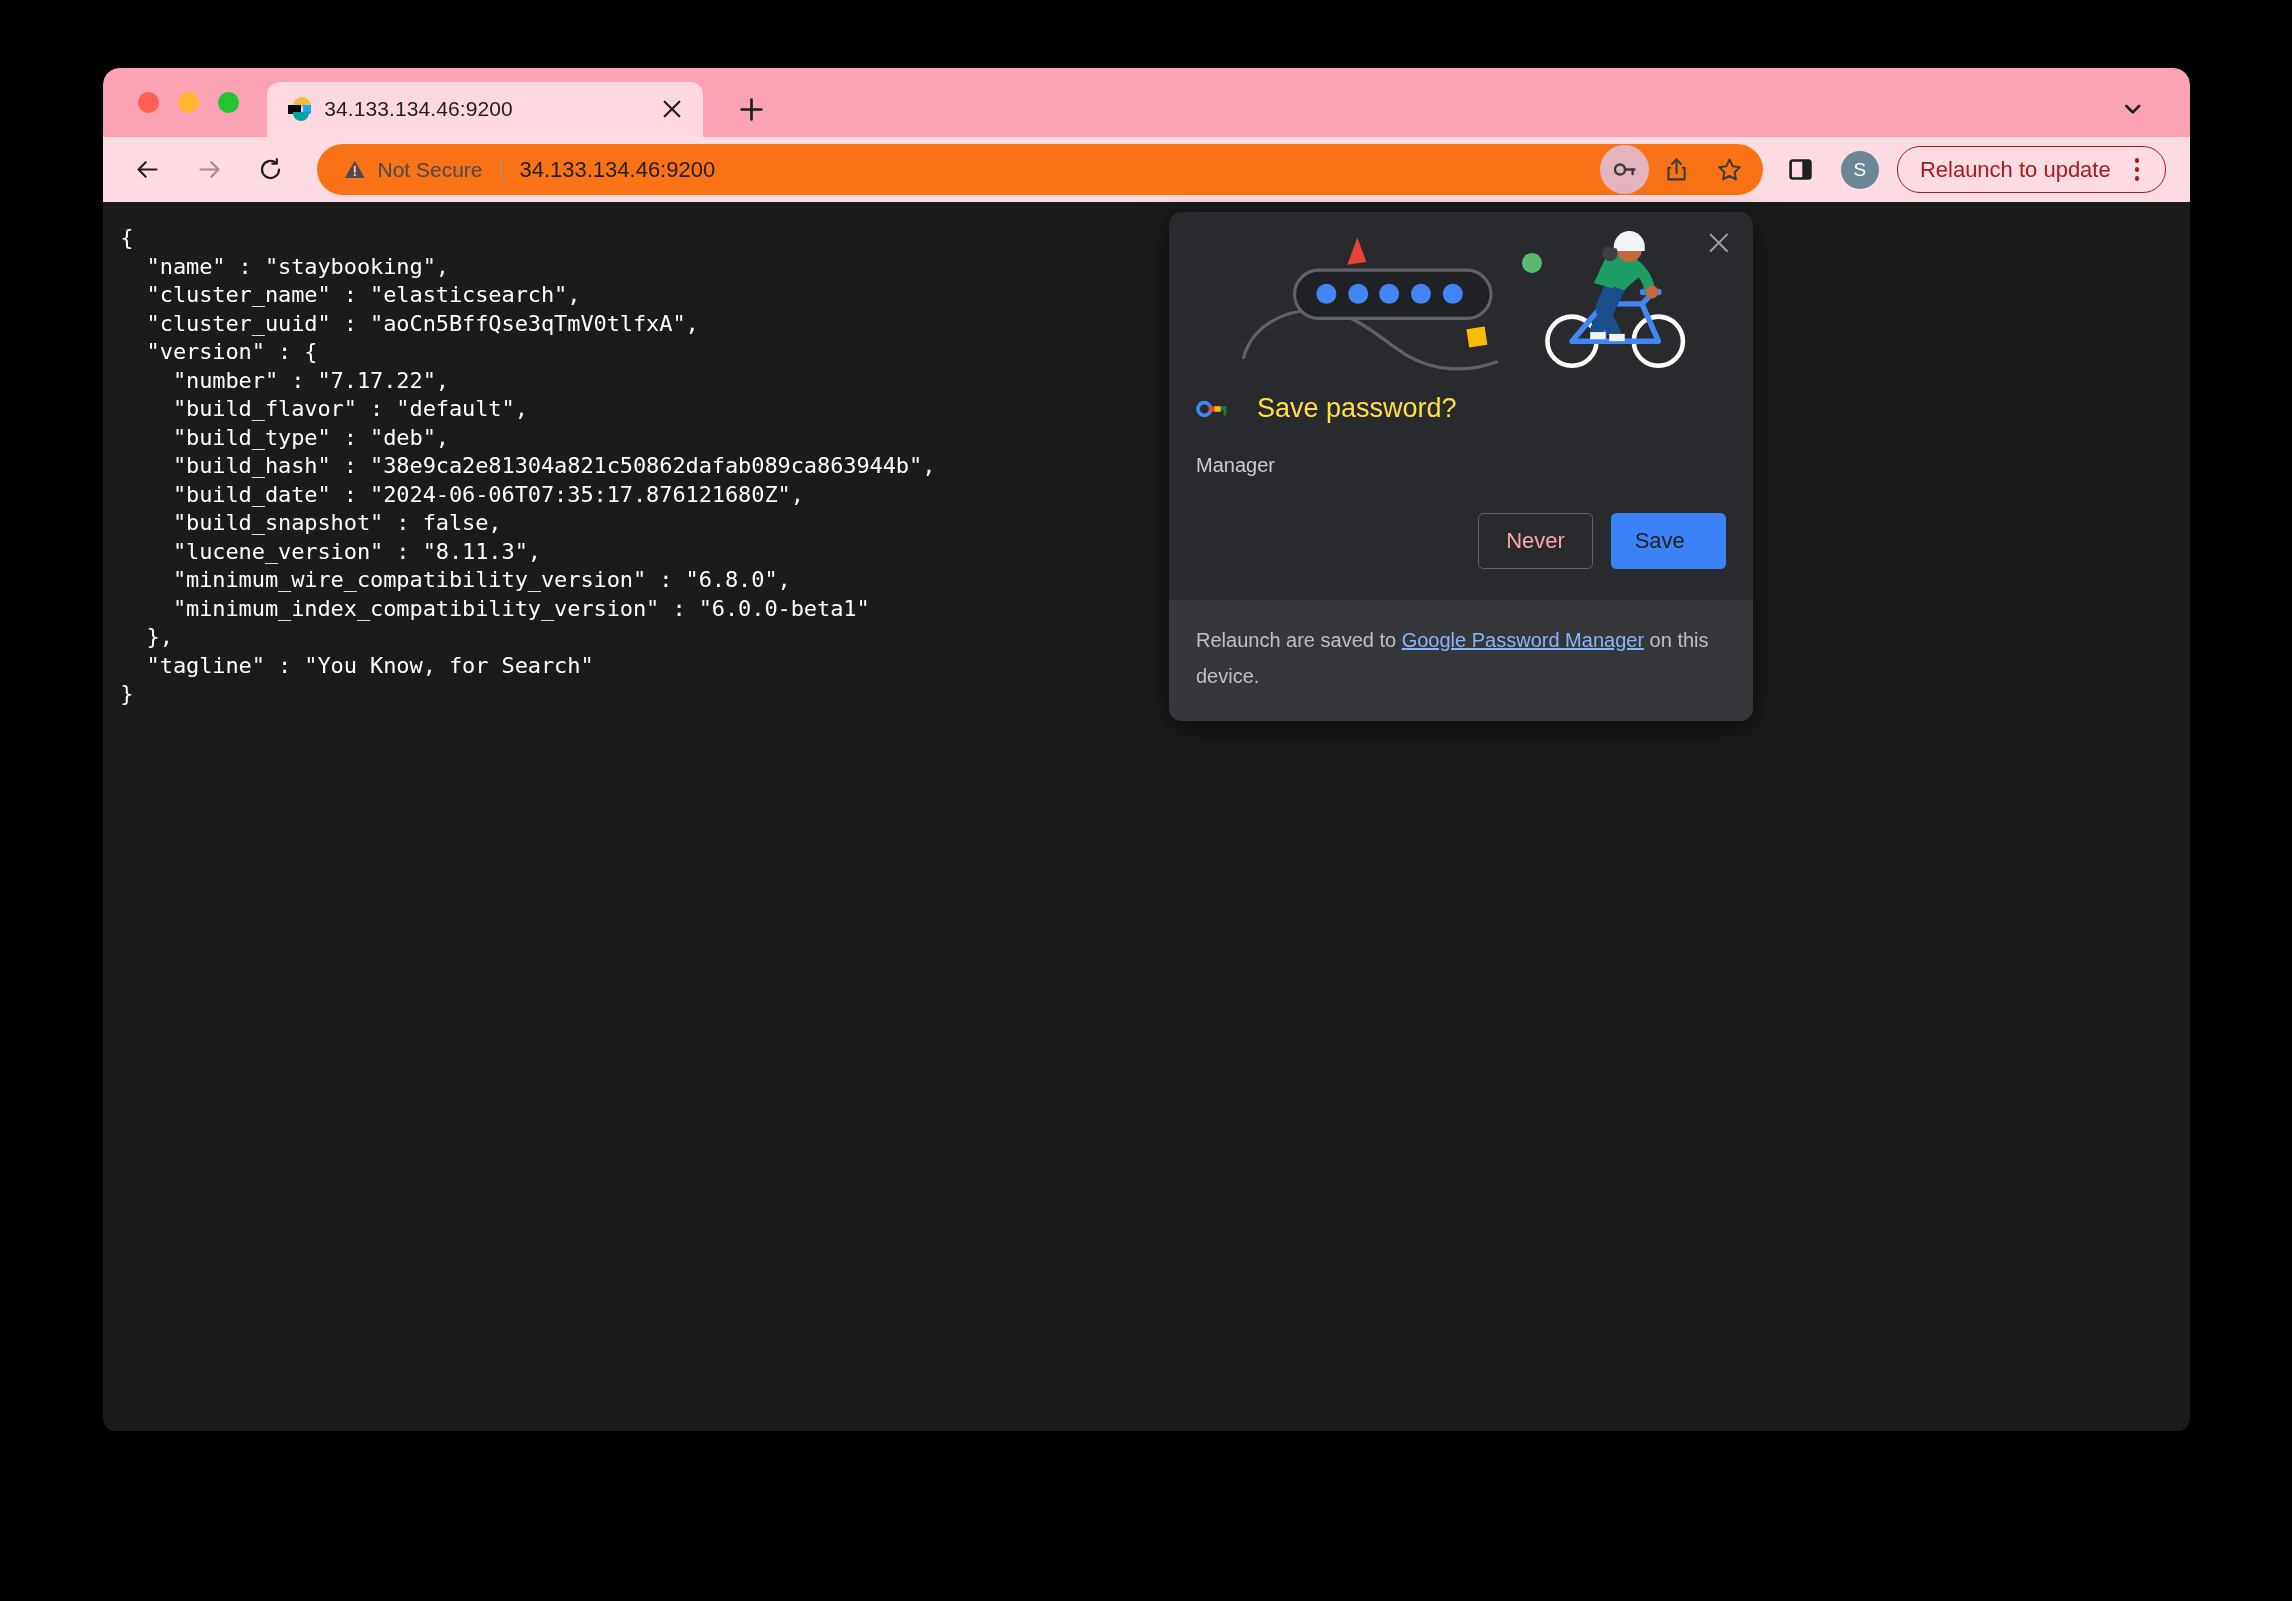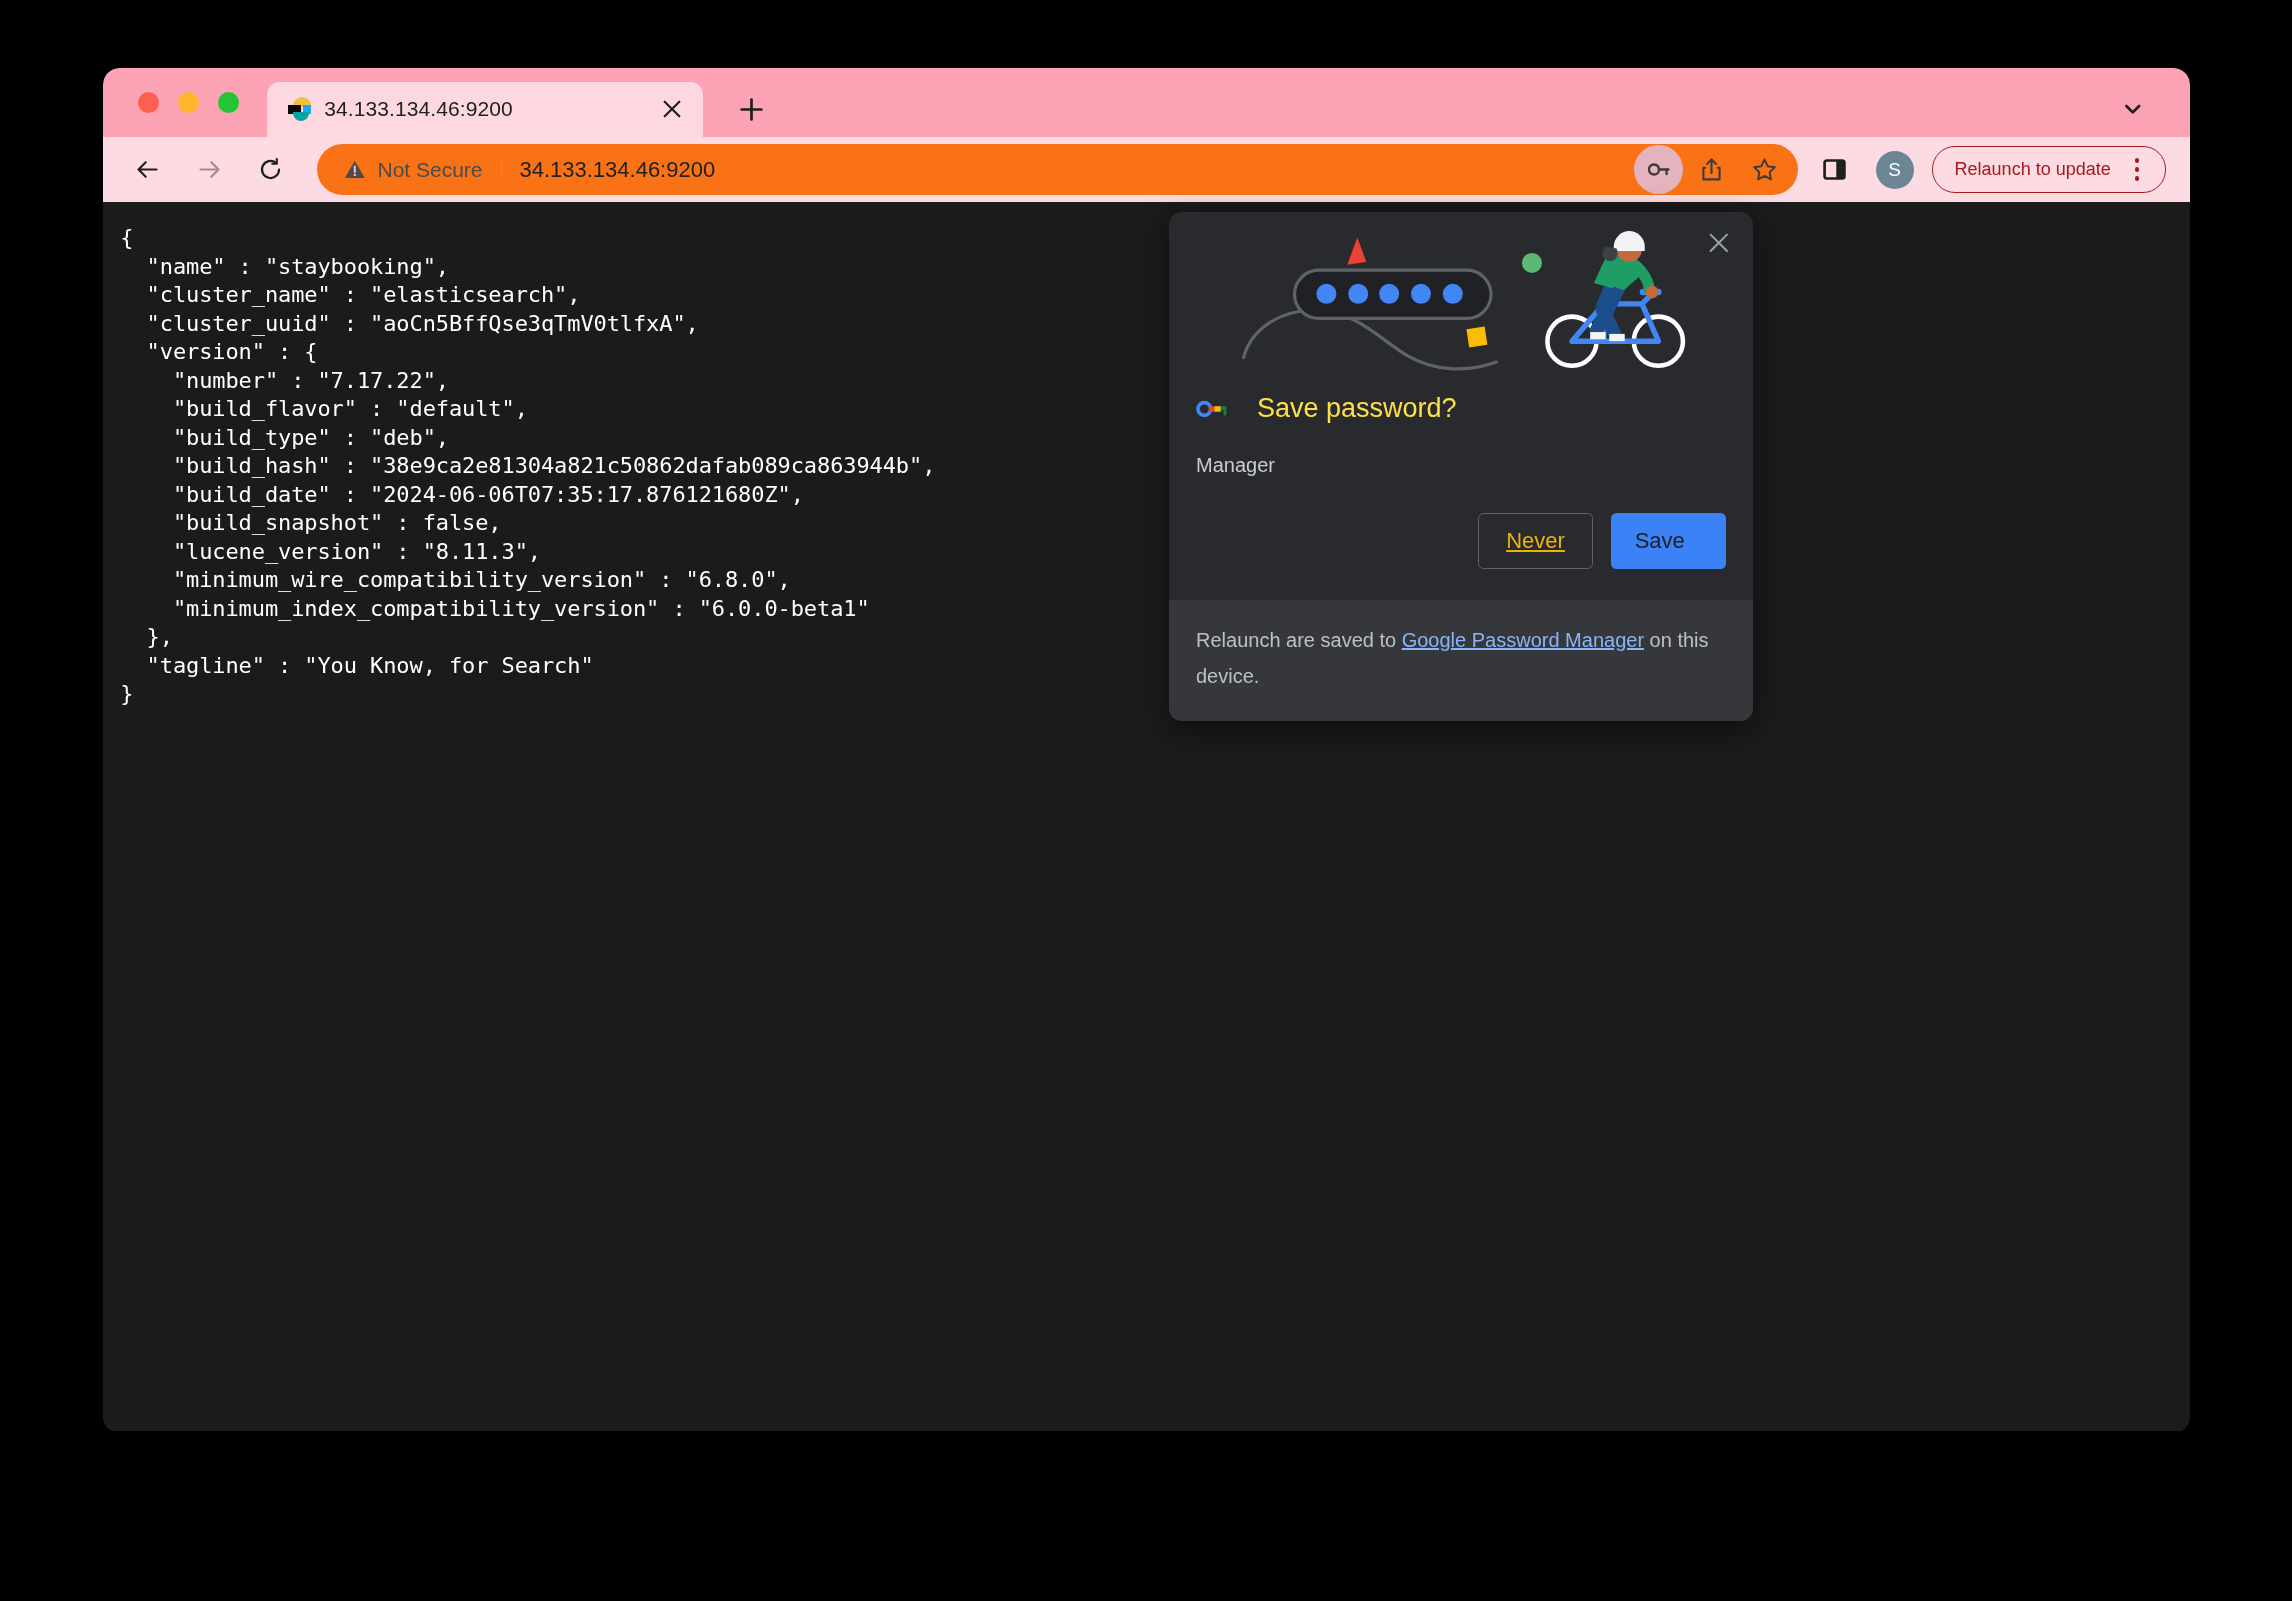--- a/index.html
+++ b/index.html
@@ -228,21 +228,21 @@
   }
   .relaunch-pill {
     margin-left: 18px;
     height: 45px;
     border: 1.8px solid #a51b1b;
     border-radius: 23px;
     display: flex;
     align-items: center;
     padding: 0 12.7px 0 22px;
     color: #a51b1b;
-    font-size: 18px;
+    font-size: 22px;
     white-space: nowrap;
   }
   .kebab {
     width: 31px;
     height: 31px;
     margin-left: 11px;
     display: flex;
     flex-direction: column;
     align-items: center;
     justify-content: center;
@@ -380,23 +380,22 @@
     font-size: 22px;
     display: flex;
     align-items: center;
     justify-content: center;
     box-sizing: border-box;
     padding: 0 25.5px;
   }
   .btn-never {
     background: transparent;
     border: 0.9px solid #5f6368;
-    color: #eab308;
+    color: #fca5a5;
     min-width: 115px;
-    text-decoration: underline;
   }
   .btn-save {
     background: #3b82f6;
     color: #202124;
     min-width: 115px;
     padding-left: 8px;
   }
   .pw-footer {
     background: #35373a;
     padding: 22px 27px 27px 27px;

